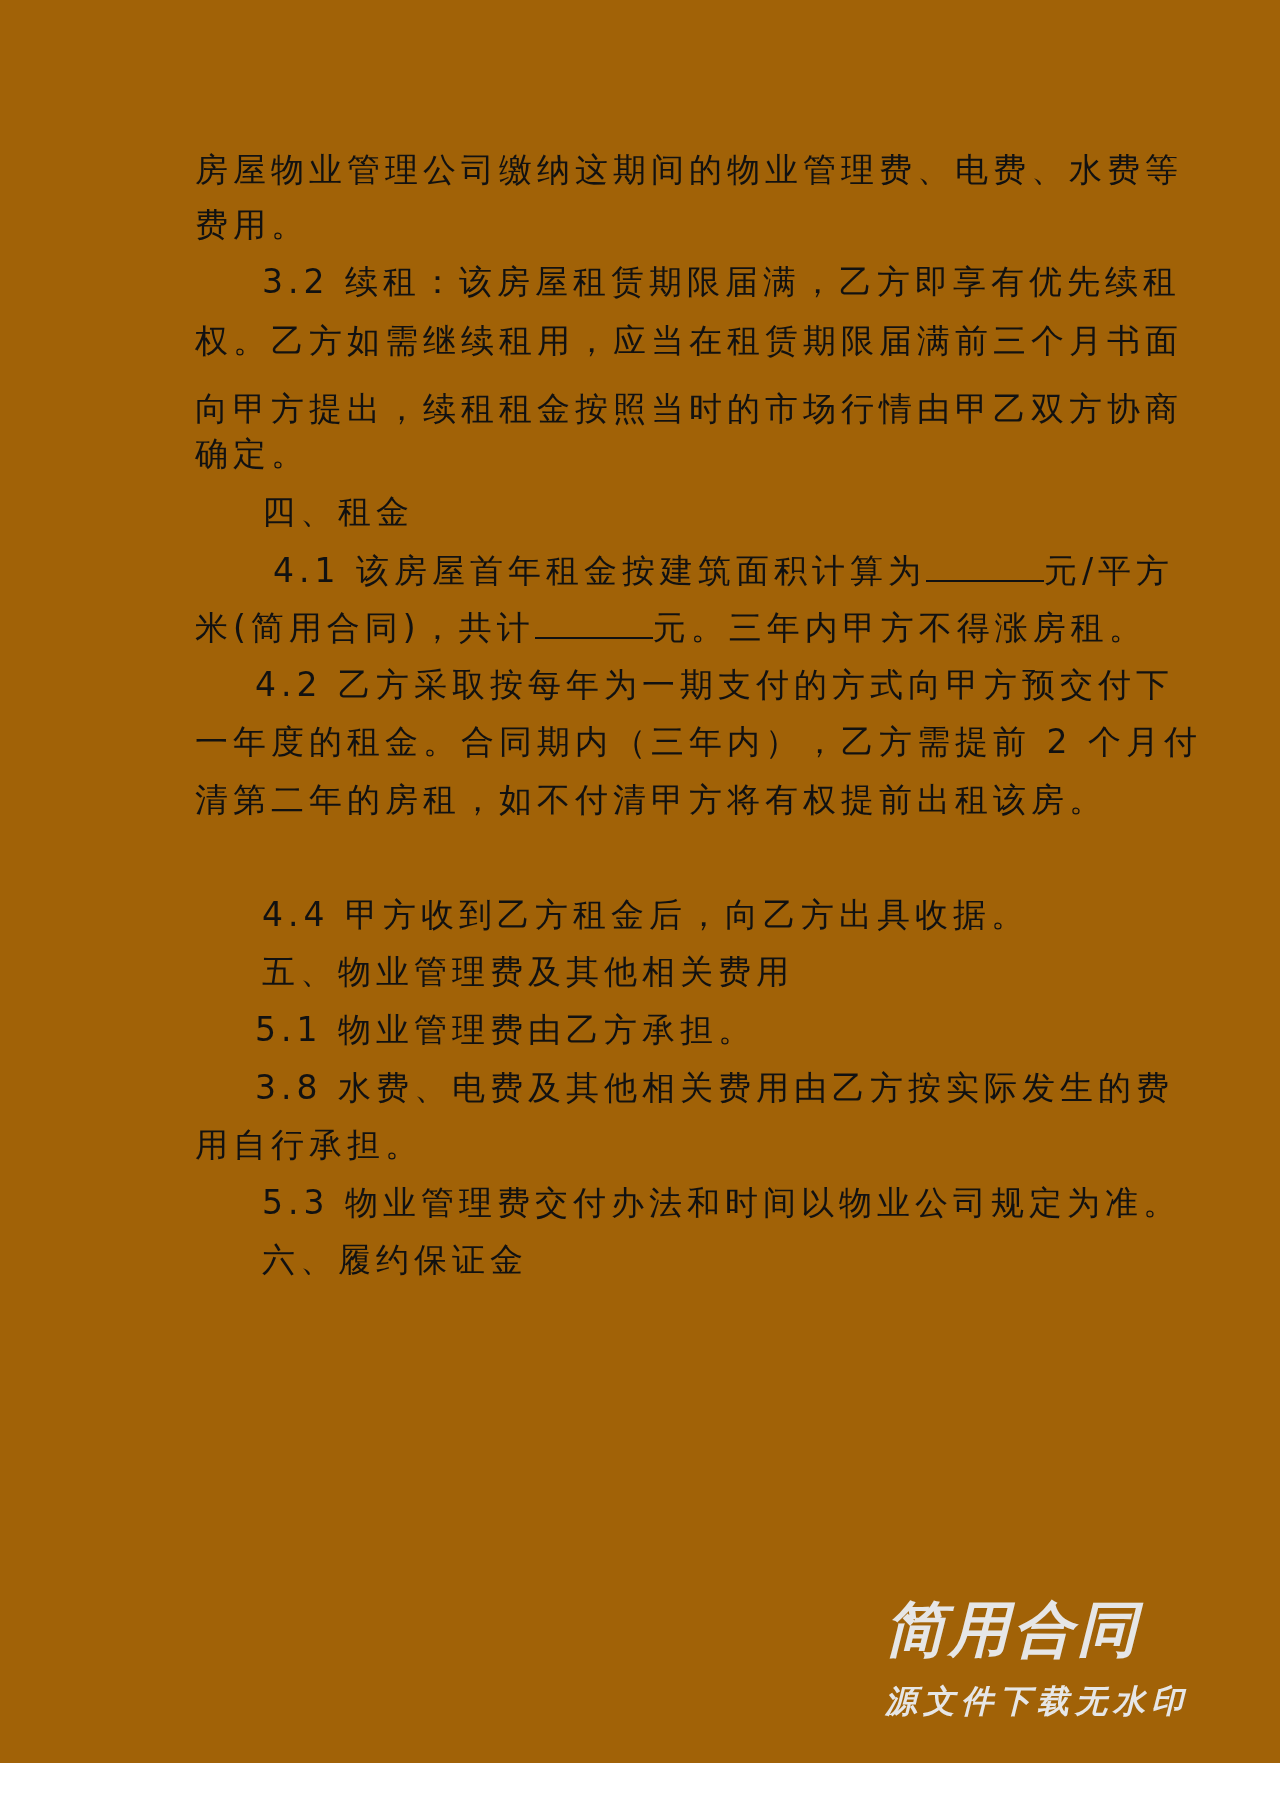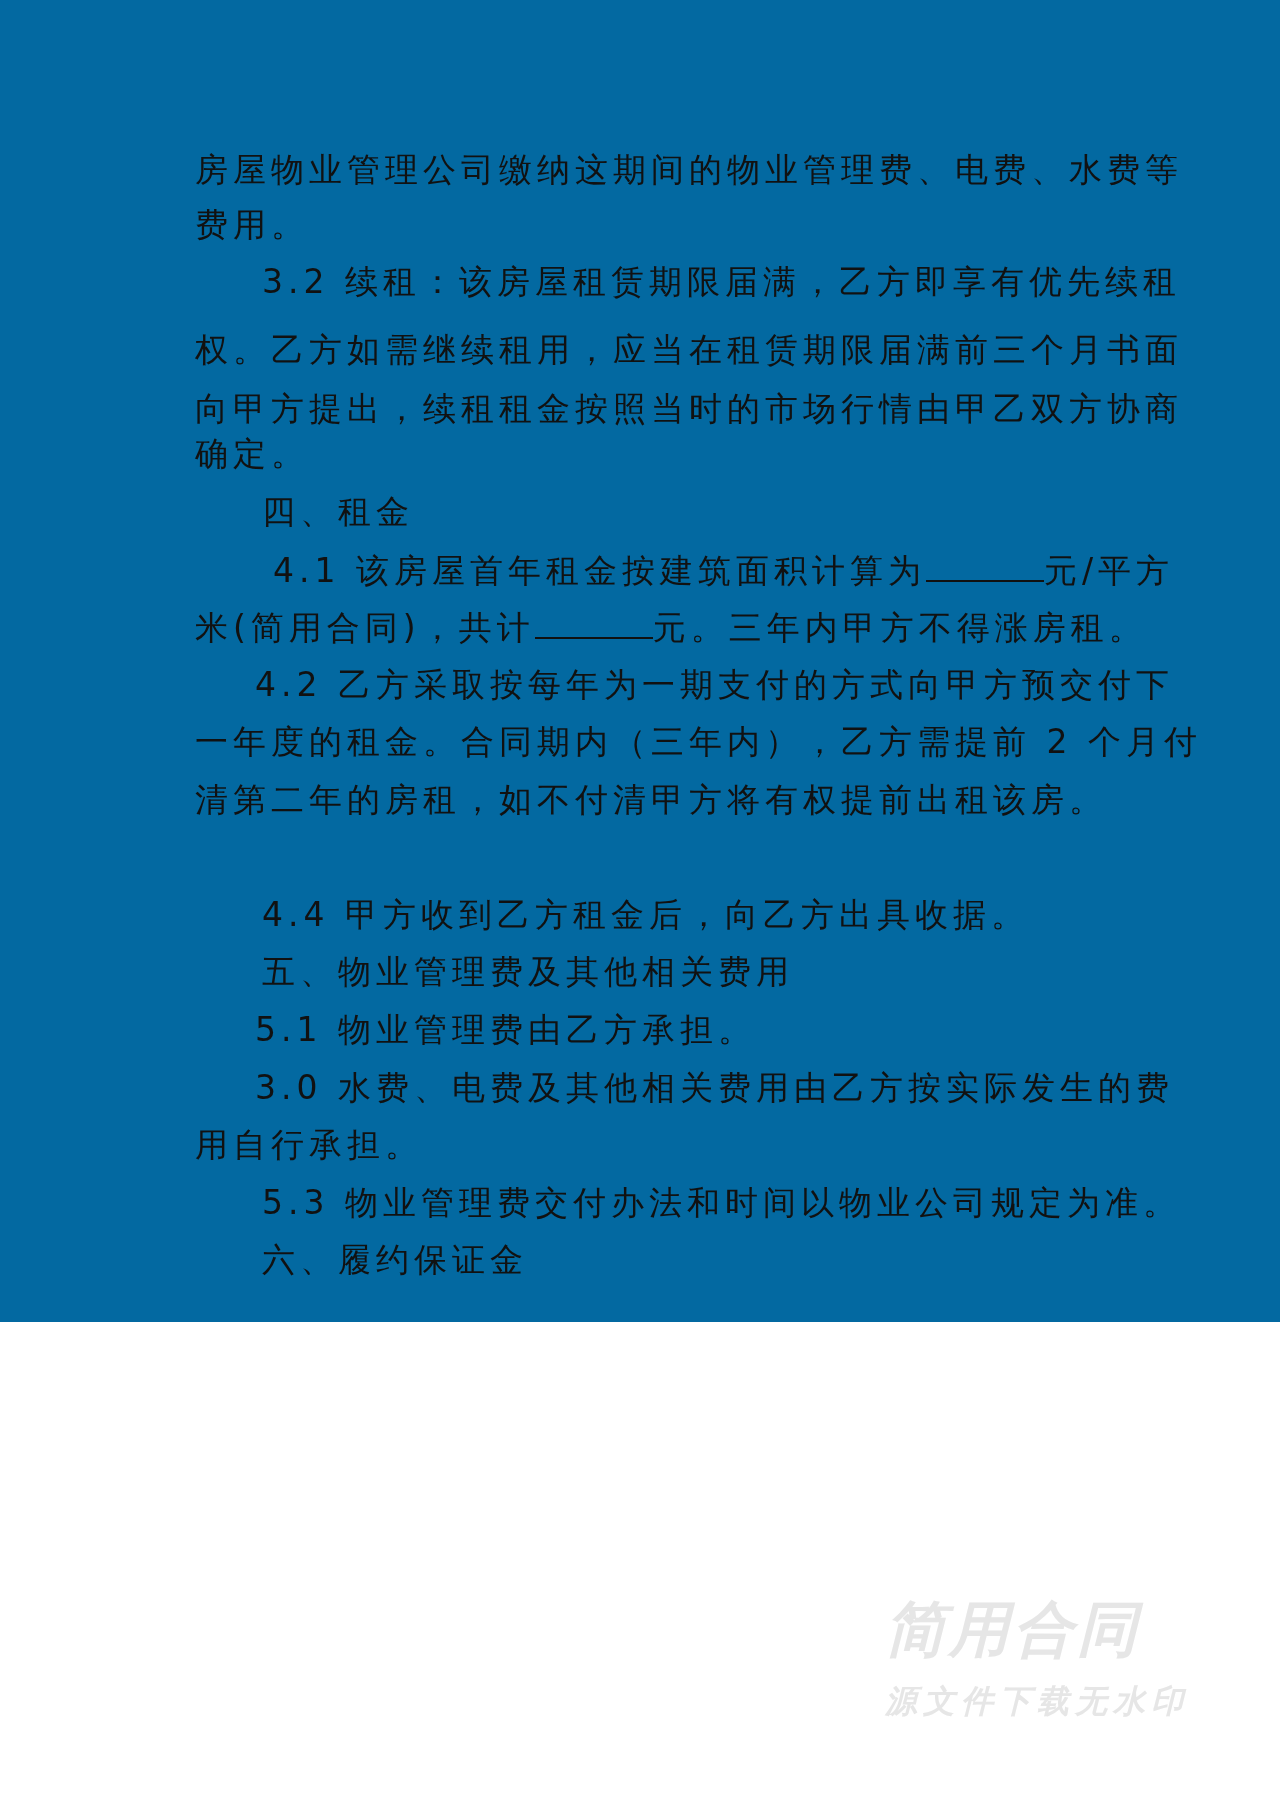--- a/index.html
+++ b/index.html
@@ -1,50 +1,50 @@
 <!DOCTYPE html>
 <html><head>
 <meta charset="utf-8">
 <style>
   html, body { margin: 0; padding: 0; background: #ffffff; }
   body { width: 1280px; height: 1810px; position: relative; overflow: hidden;
          font-family: "DejaVu Sans", "Liberation Sans", sans-serif; color: #111; }
-  .page { position: absolute; left: 0; top: 0; width: 1280px; height: 1322px; background: #0369a1; }
+  .page { position: absolute; left: 0; top: 0; width: 1280px; height: 1763px; background: #a16207; }
   .line { position: absolute; font-size: 33px; letter-spacing: 5px; white-space: nowrap; line-height: 40px; }
   .blank { display: inline-block; border-bottom: 2px solid #111; height: 30px; vertical-align: baseline; }
   .wm1 { position: absolute; left: 885px; top: 1590px; font-size: 60px; font-weight: bold; font-style: italic;
          color: #e6e6e6; letter-spacing: 4px; font-family: "DejaVu Sans", sans-serif; }
   .wm2 { position: absolute; left: 885px; top: 1680px; font-size: 32px; font-weight: bold; font-style: italic;
          color: #e6e6e6; letter-spacing: 6px; font-family: "DejaVu Sans", sans-serif; }
 </style>
 </head>
 <body>
 
 <div class="page">
   <div class="line" style="left:195px; top:150px;">房屋物业管理公司缴纳这期间的物业管理费、电费、水费等</div>
   <div class="line" style="left:195px; top:205px;">费用。</div>
   <div class="line" style="left:262px; top:262px;">3.2 续租：该房屋租赁期限届满，乙方即享有优先续租</div>
-  <div class="line" style="left:195px; top:330px;">权。乙方如需继续租用，应当在租赁期限届满前三个月书面</div>
+  <div class="line" style="left:195px; top:321px;">权。乙方如需继续租用，应当在租赁期限届满前三个月书面</div>
   <div class="line" style="left:195px; top:377px;margin-top:12px;">向甲方提出，续租租金按照当时的市场行情由甲乙双方协商</div>
   <div class="line" style="left:195px; top:434px;">确定。</div>
   <div class="line" style="left:262px; top:492px;">四、租金</div>
 
   <div class="line" style="left:273px; top:550px;text-align:center;">
     <span>4.1 该房屋首年租金按建筑面积计算为</span><span class="blank" style="width:118px;"></span><span>元/平方</span>
   </div>
   <div class="line" style="left:195px; top:607px;">
     <span>米(简用合同)，共计</span><span class="blank" style="width:118px;"></span><span>元。三年内甲方不得涨房租。</span>
   </div>
 
   <div class="line" style="left:255px; top:665px;">4.2 乙方采取按每年为一期支付的方式向甲方预交付下</div>
   <div class="line" style="left:195px; top:722px;">一年度的租金。合同期内（三年内），乙方需提前 2 个月付</div>
   <div class="line" style="left:195px; top:780px;">清第二年的房租，如不付清甲方将有权提前出租该房。</div>
   <div class="line" style="left:262px; top:895px;">4.4 甲方收到乙方租金后，向乙方出具收据。</div>
   <div class="line" style="left:262px; top:952px;">五、物业管理费及其他相关费用</div>
   <div class="line" style="left:255px; top:1010px;">5.1  物业管理费由乙方承担。</div>
-  <div class="line" style="left:255px; top:1068px;">3.0 水费、电费及其他相关费用由乙方按实际发生的费</div>
+  <div class="line" style="left:255px; top:1068px;">3.8 水费、电费及其他相关费用由乙方按实际发生的费</div>
   <div class="line" style="left:195px; top:1125px;">用自行承担。</div>
   <div class="line" style="left:262px; top:1183px;">5.3 物业管理费交付办法和时间以物业公司规定为准。</div>
   <div class="line" style="left:262px; top:1240px;">六、履约保证金</div>
 
   <div class="wm1">简用合同</div>
   <div class="wm2">源文件下载无水印</div>
 </div>
 
 </body></html>

